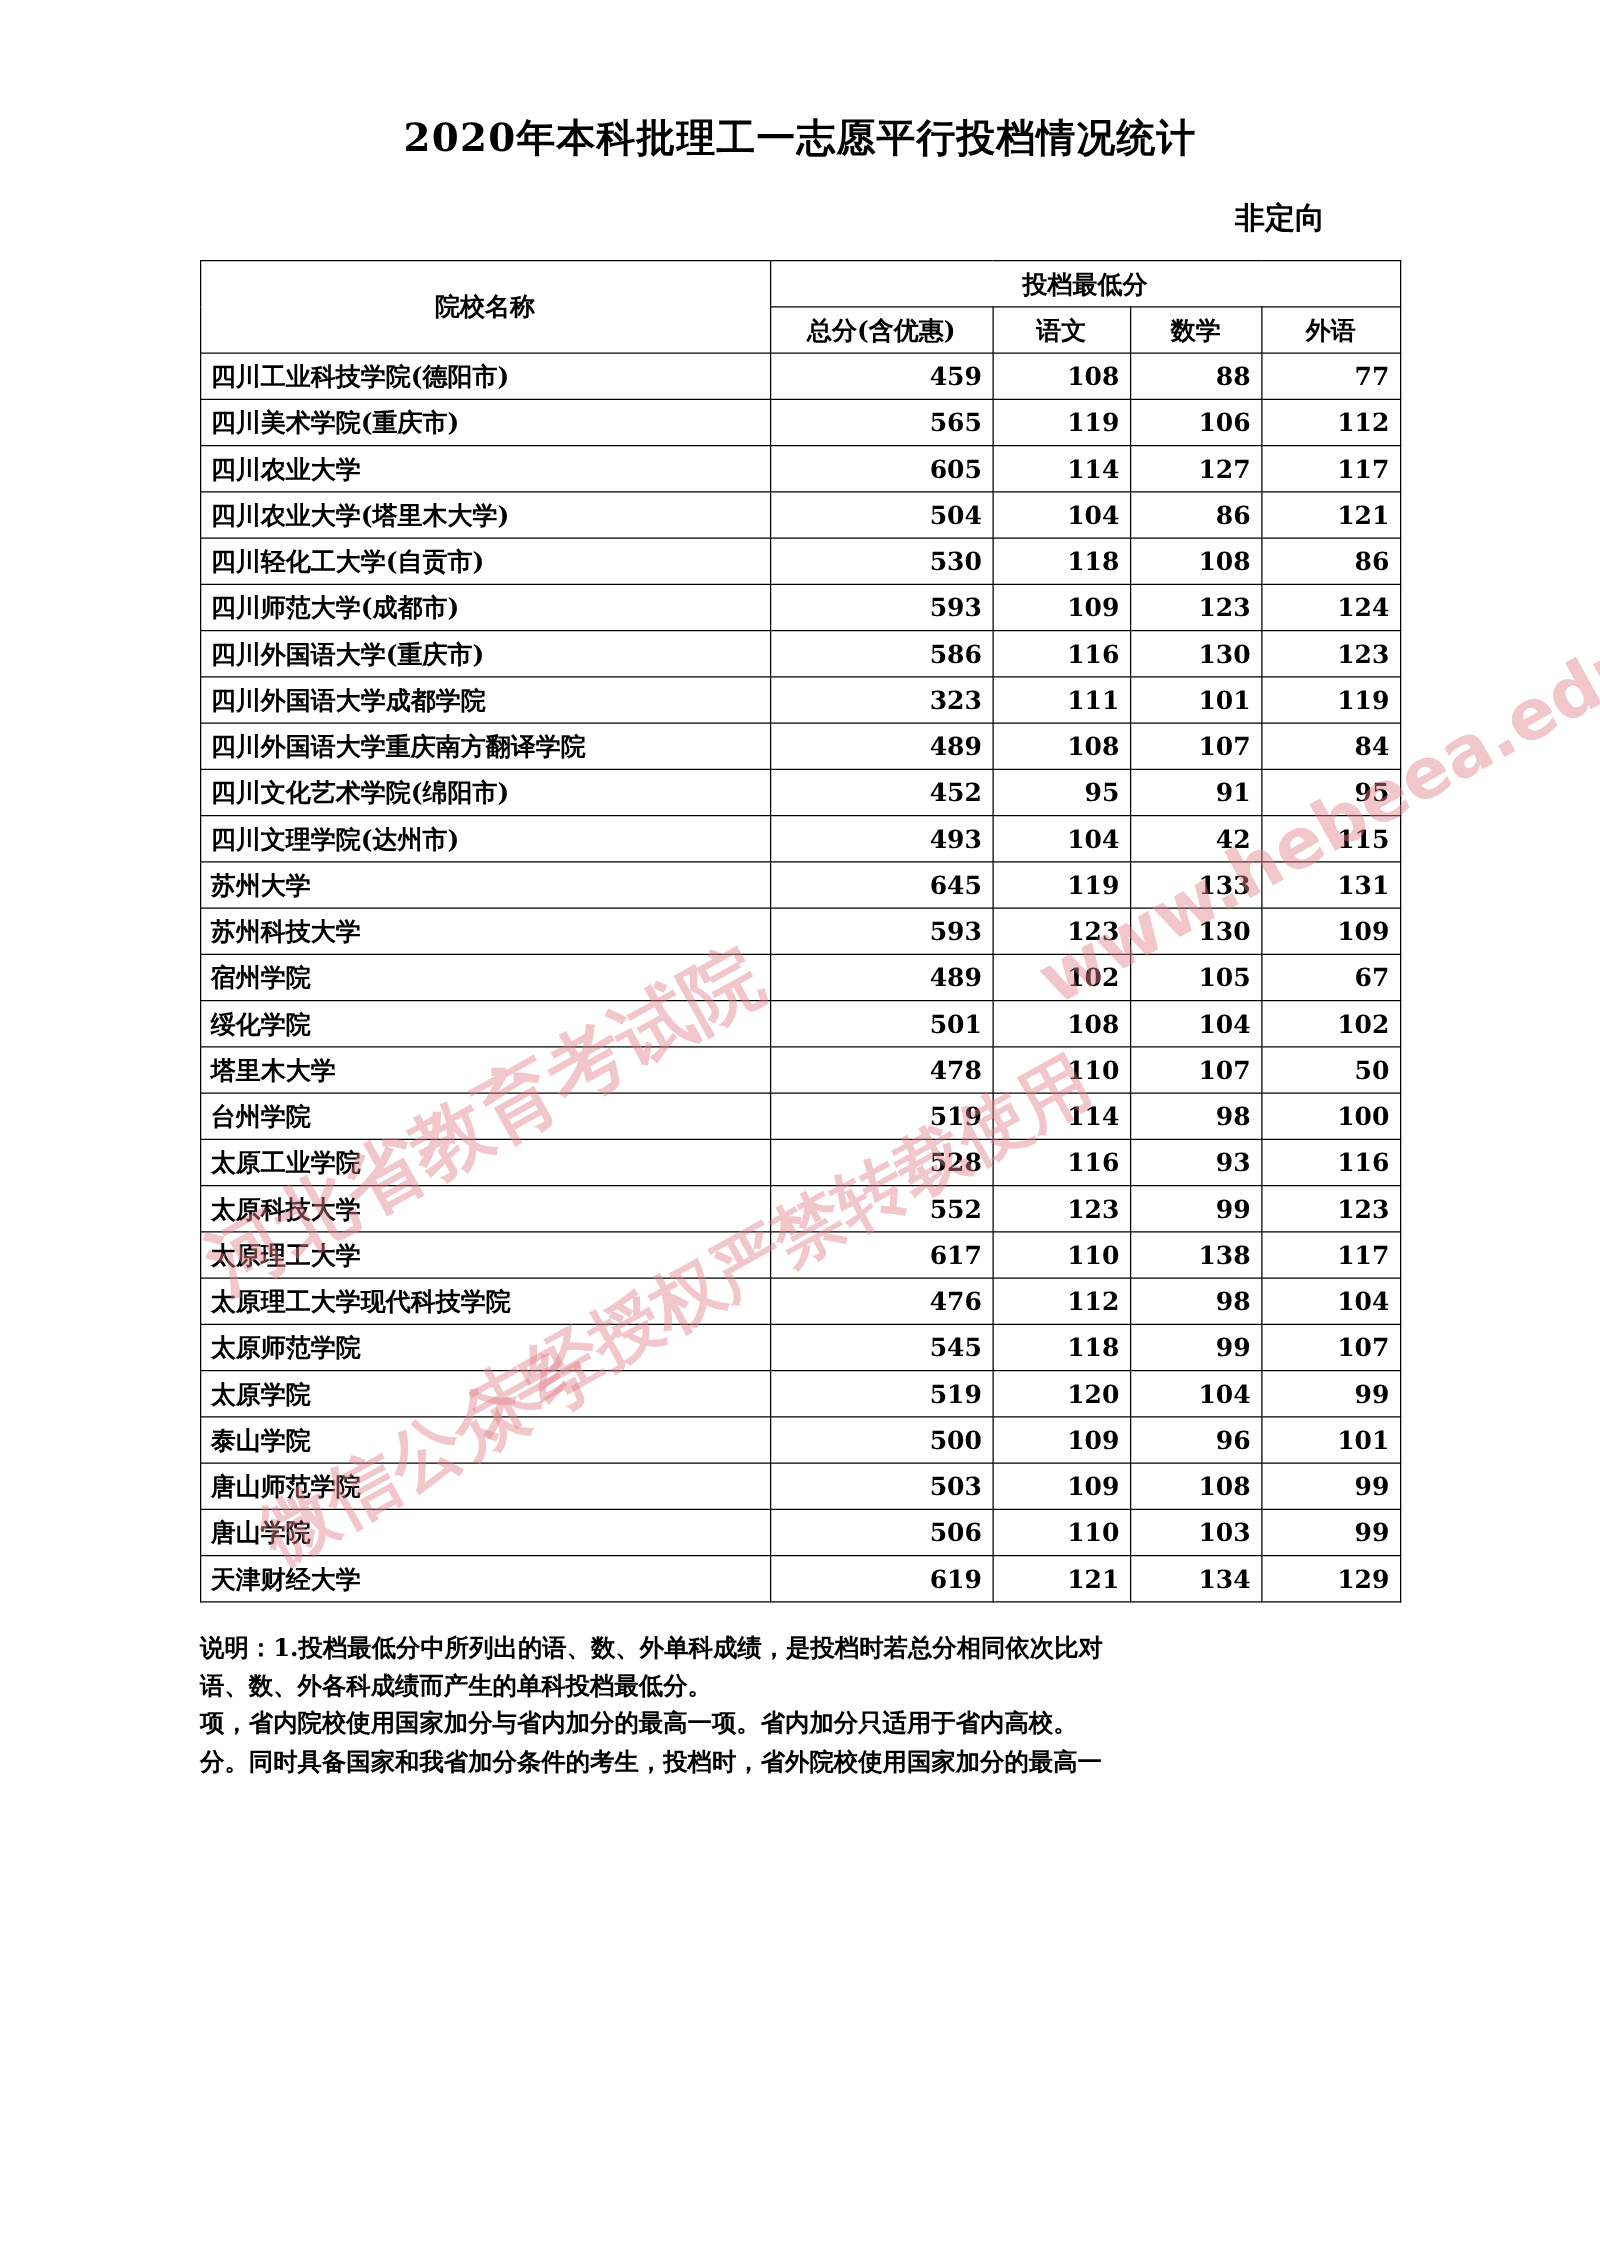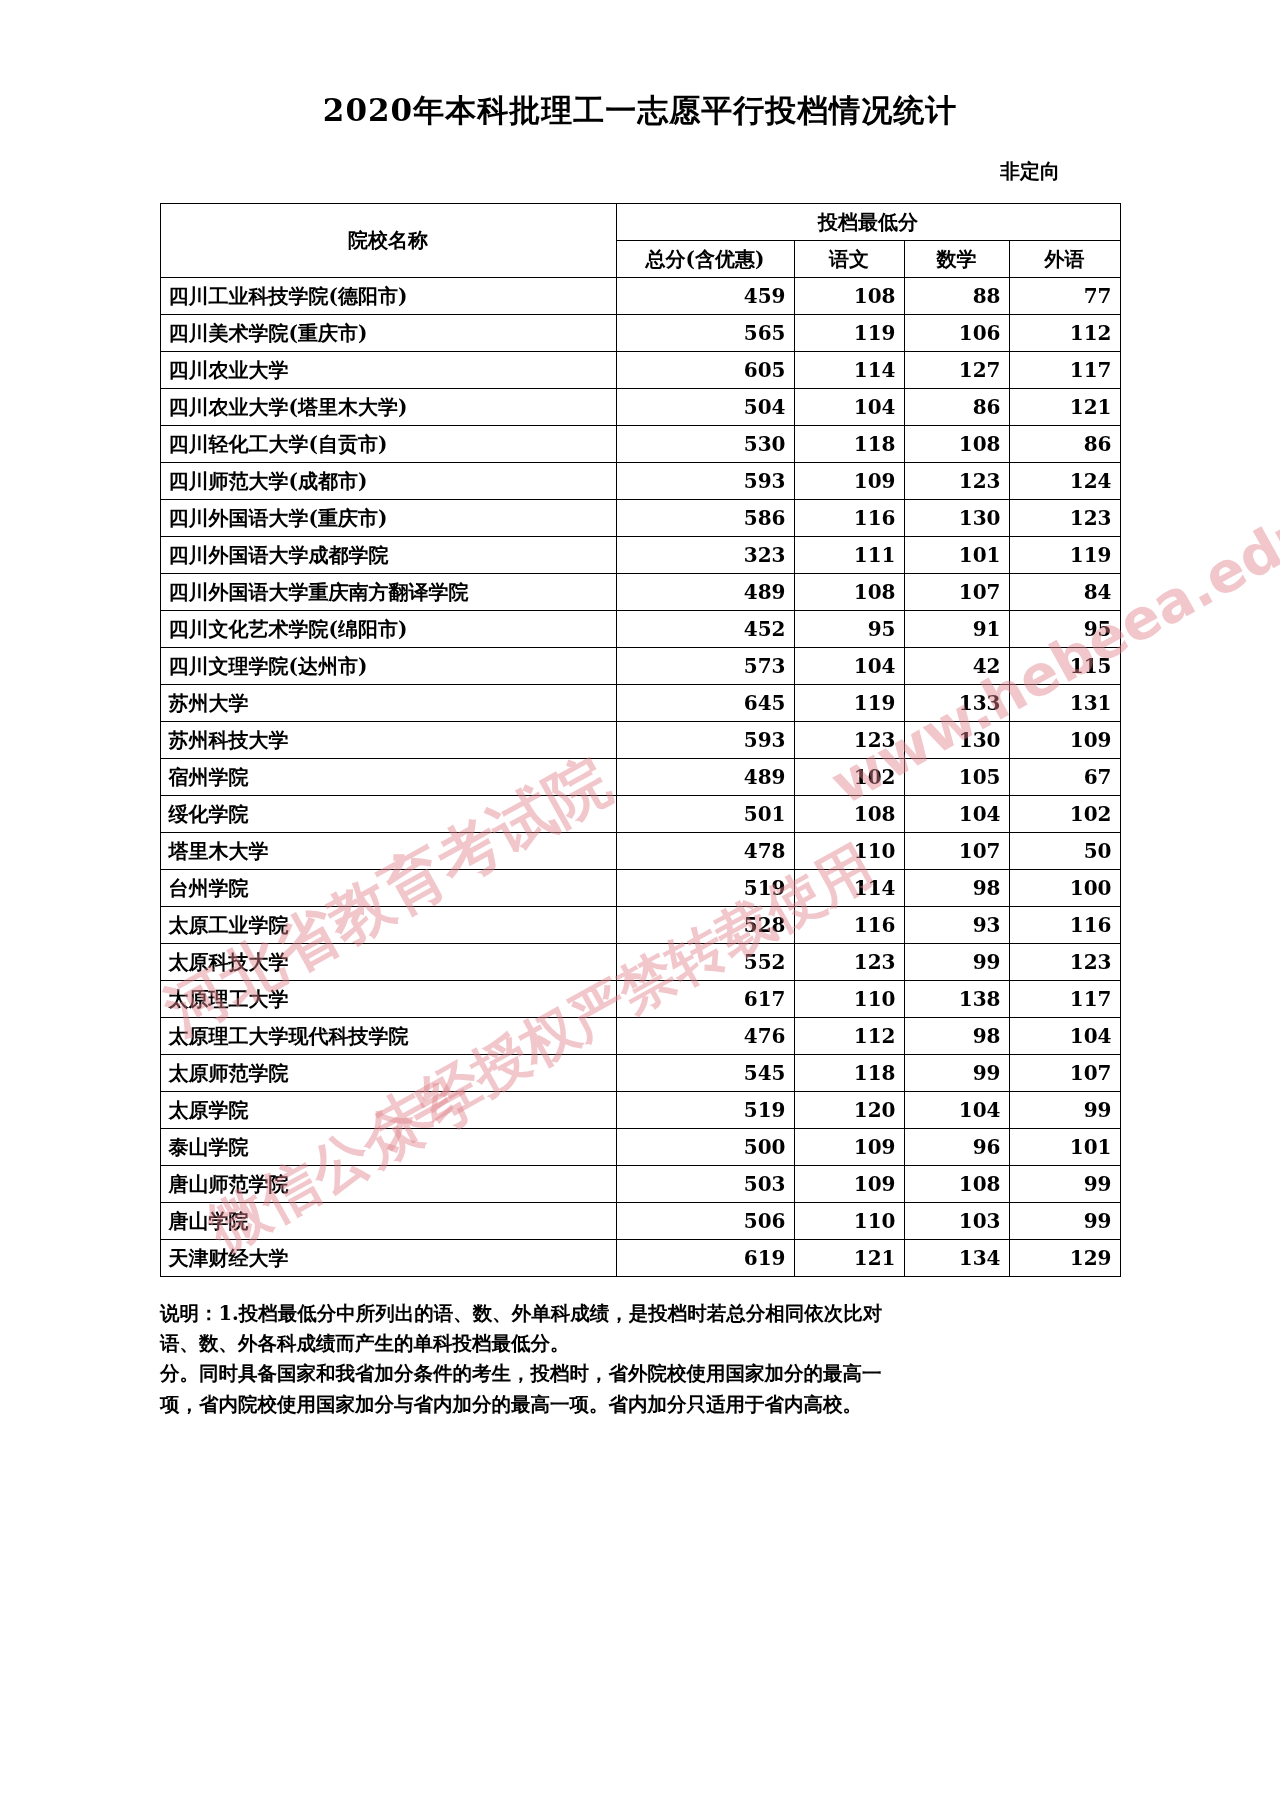--- a/index.html
+++ b/index.html
@@ -25,21 +25,21 @@
   .doc-title {
     text-align: center;
     font-size: 31px;
     font-weight: bold;
     letter-spacing: 1px;
     font-family: "DejaVu Serif", "Liberation Serif", serif;
     margin: 20px 0 0 0;
   }
   .subtitle {
     text-align: right;
-    font-size: 20px;
+    font-size: 24px;
     font-weight: bold;
     font-family: "DejaVu Serif", "Liberation Serif", serif;
     margin: 26px 100px 0 0;
   }
   table.score-table {
     border-collapse: collapse;
     width: 960px;
     margin: 18px auto 0 auto;
     table-layout: fixed;
     font-family: "DejaVu Serif", "Liberation Serif", serif;
@@ -231,21 +231,21 @@
         </tr>
         <tr>
           <td class="school">四川文化艺术学院(绵阳市)</td>
           <td class="num">452</td>
           <td class="num">95</td>
           <td class="num">91</td>
           <td class="num">95</td>
         </tr>
         <tr>
           <td class="school">四川文理学院(达州市)</td>
-          <td class="num">573</td>
+          <td class="num">493</td>
           <td class="num">104</td>
           <td class="num">42</td>
           <td class="num">115</td>
         </tr>
         <tr>
           <td class="school">苏州大学</td>
           <td class="num">645</td>
           <td class="num">119</td>
           <td class="num">133</td>
           <td class="num">131</td>
@@ -354,17 +354,17 @@
           <td class="num">121</td>
           <td class="num">134</td>
           <td class="num">129</td>
         </tr>
       </tbody>
   </table>
 
   <div class="notes">
     <p>说明：1.投档最低分中所列出的语、数、外单科成绩，是投档时若总分相同依次比对</p>
     <p>语、数、外各科成绩而产生的单科投档最低分。</p>
+    <p>项，省内院校使用国家加分与省内加分的最高一项。省内加分只适用于省内高校。</p>
     <p>分。同时具备国家和我省加分条件的考生，投档时，省外院校使用国家加分的最高一</p>
-    <p>项，省内院校使用国家加分与省内加分的最高一项。省内加分只适用于省内高校。</p>
   </div>
 
 </div>
 
 </body></html>

